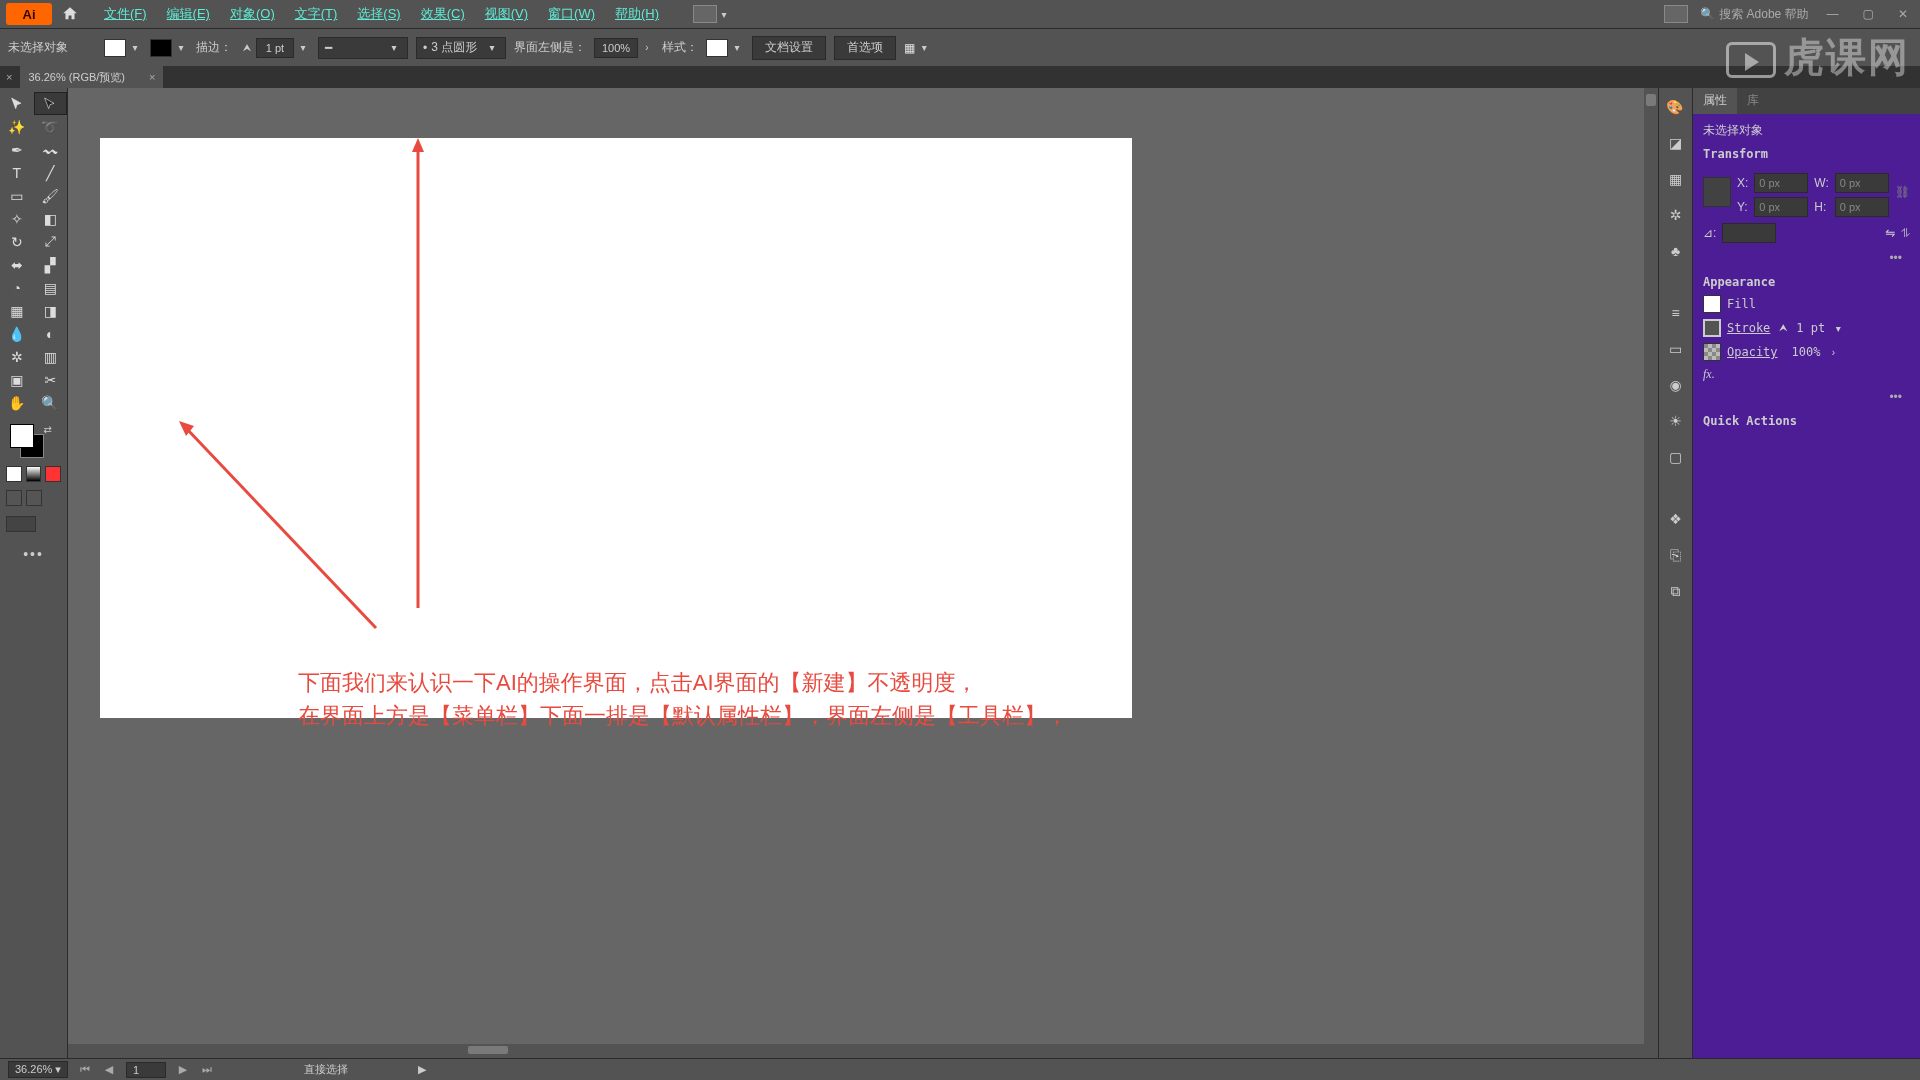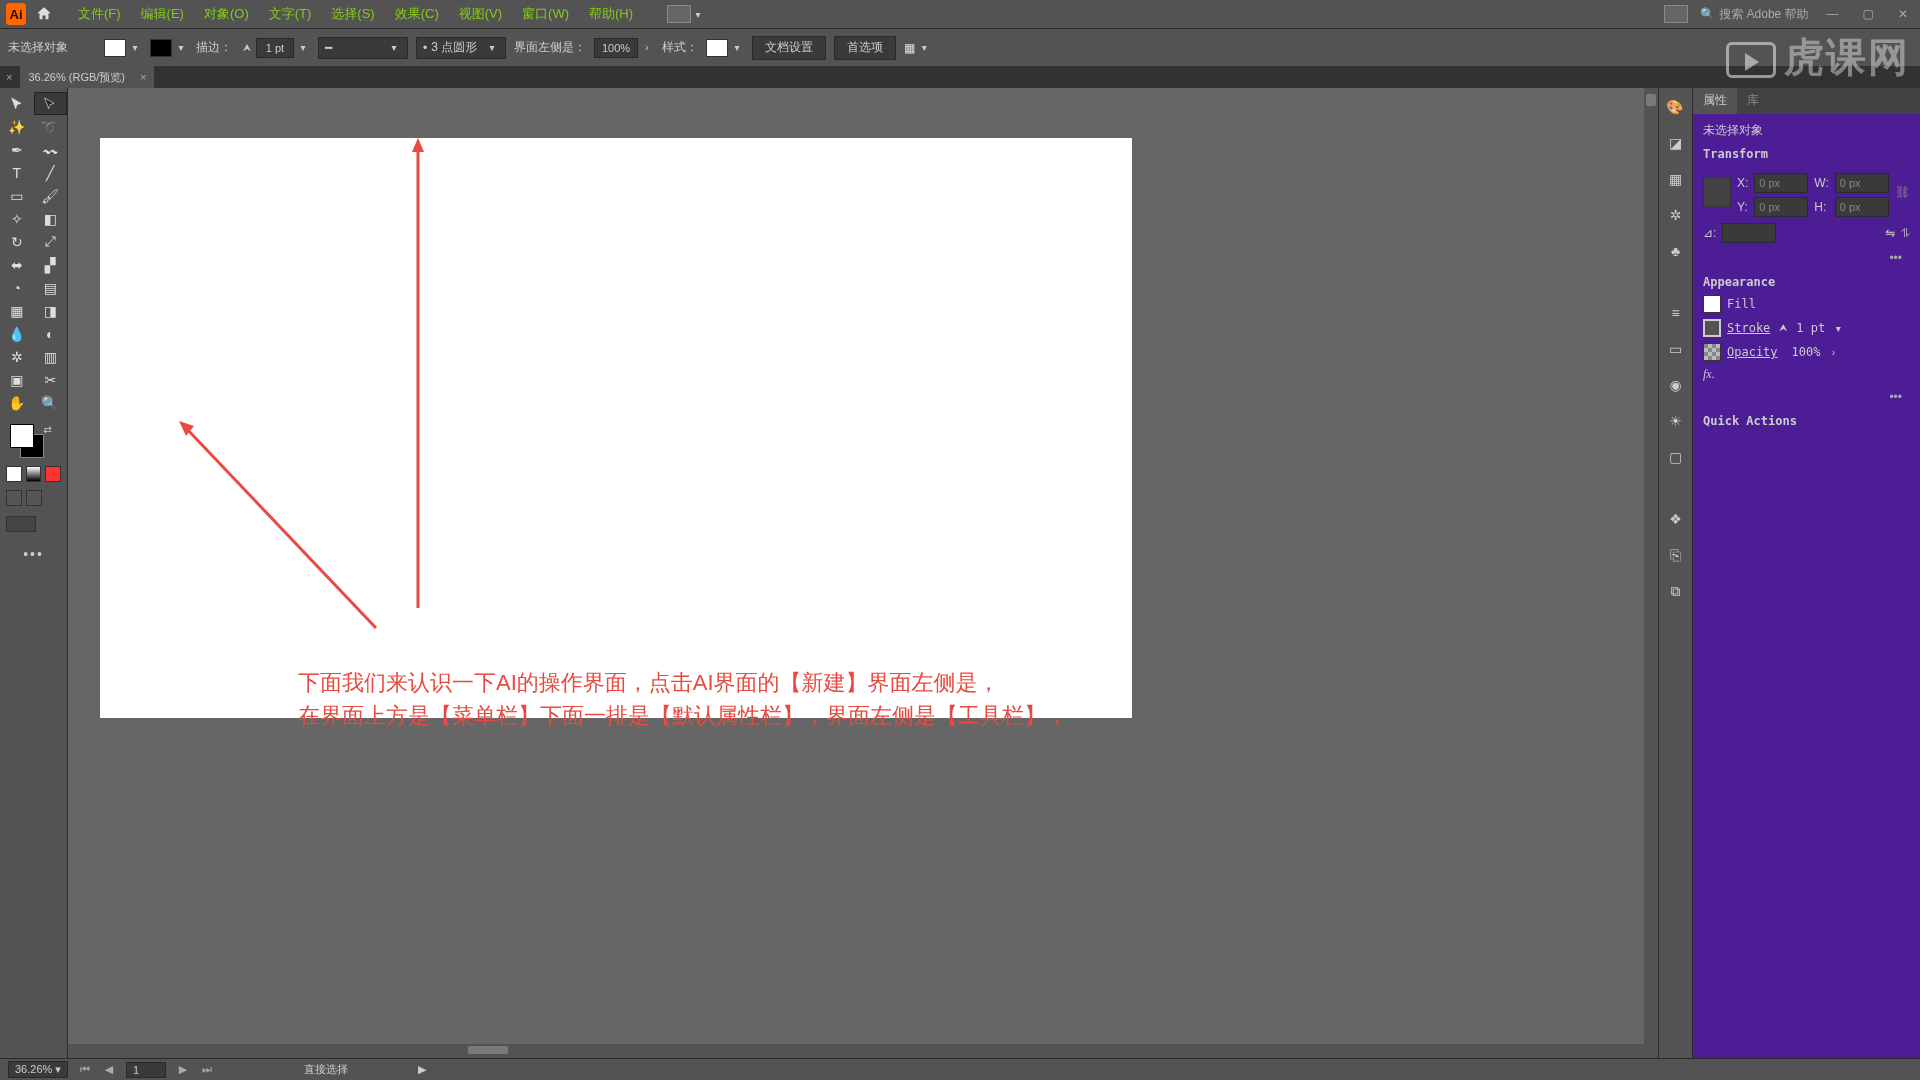--- a/index.html
+++ b/index.html
@@ -1,43 +1,43 @@
 <!DOCTYPE html>
 <html><head>
 <meta charset="utf-8">
 <style>
 * { margin: 0; padding: 0; box-sizing: border-box; font-family: "Microsoft YaHei", sans-serif; }
 body { background: #323232; color: #e0e0e0; width: 1920px; height: 1080px; overflow: hidden; position: relative; }
 
 
 .menubar { height: 28px; background: #535353; display: flex; align-items: center; padding: 0 6px; font-size: 13px; }
-.menubar .ai-logo { width: 20px; height: 22px; background: #ff6600; color: #330000; font-weight: bold; font-size: 13px; display: flex; align-items: center; justify-content: center; border-radius: 3px; margin-right: 8px; }
+.menubar .ai-logo { width: 46px; height: 22px; background: #ff6600; color: #330000; font-weight: bold; font-size: 13px; display: flex; align-items: center; justify-content: center; border-radius: 3px; margin-right: 8px; }
 .menubar .home { width: 20px; height: 20px; margin-right: 14px; display: flex; align-items: center; justify-content: center; }
-.menubar .menu-item { padding: 0 10px; cursor: pointer; color: #84cc16; }
+.menubar .menu-item { padding: 0 10px; cursor: pointer; color: #5eead4; text-decoration: underline; }
 .menubar .right { margin-left: auto; display: flex; align-items: center; gap: 12px; }
 .menubar .right span { color: #aaa; font-size: 12px; }
 .menubar .workspace-btn { width: 24px; height: 18px; background: #666; border: 1px solid #888; }
 .menubar .search-area { display: flex; align-items: center; gap: 4px; color: #888; }
 .menubar .win-btn { color: #aaa; font-size: 14px; padding: 0 6px; }
 
 
 .optionsbar { height: 38px; background: #535353; border-top: 1px solid #2a2a2a; display: flex; align-items: center; padding: 0 8px; font-size: 12px; gap: 8px; }
 .optionsbar .label { color: #ccc; }
 .swatch { width: 22px; height: 18px; border: 1px solid #333; display: inline-block; }
 .swatch.white { background: #fff; }
 .swatch.black { background: #000; }
 .dd { width: 14px; height: 14px; display: inline-flex; align-items: center; justify-content: center; font-size: 10px; color: #ccc; }
 .num-input { width: 38px; height: 20px; background: #3a3a3a; border: 1px solid #2a2a2a; color: #ccc; font-size: 11px; padding: 0 4px; text-align: center; }
 .opt-control { display: flex; align-items: center; gap: 2px; }
 .opt-select { background: #3a3a3a; border: 1px solid #2a2a2a; height: 22px; padding: 0 6px; color: #ccc; display: flex; align-items: center; gap: 4px; }
 .opt-btn { background: #3a3a3a; border: 1px solid #2a2a2a; height: 24px; padding: 0 12px; color: #ccc; display: flex; align-items: center; }
 
 
 .tabrow { height: 22px; background: #323232; display: flex; align-items: center; padding: 0 6px; font-size: 11px; color: #ccc; }
-.tabrow .tab { height: 22px; display: flex; align-items: center; gap: 15px; padding: 0 8px; background: #535353; }
+.tabrow .tab { height: 22px; display: flex; align-items: center; gap: 24px; padding: 0 8px; background: #535353; }
 .tabrow .tab .close { color: #aaa; }
 
 
 .main { display: flex; height: calc(100% - 28px - 38px - 22px - 22px); }
 .toolbox { width: 68px; background: #535353; border-right: 1px solid #2a2a2a; padding-top: 4px; }
 .tool-grid { display: grid; grid-template-columns: 1fr 1fr; }
 .tool { height: 23px; display: flex; align-items: center; justify-content: center; color: #ddd; font-size: 14px; border: 1px solid transparent; }
 .tool.active { background: #3a3a3a; border: 1px solid #222; }
 .tool svg { width: 16px; height: 16px; fill: #ddd; stroke: #ddd; }
 .color-area { padding: 6px; }
@@ -236,21 +236,21 @@
     <div class="artboard">
       <svg class="arrow1" width="30" height="480">
         <line x1="8" y1="470" x2="8" y2="8" stroke="#e84a3f" stroke-width="3"></line>
         <polygon points="8,0 2,14 14,14" fill="#e84a3f"></polygon>
       </svg>
       <svg class="arrow2" width="210" height="220">
         <line x1="200" y1="210" x2="10" y2="10" stroke="#e84a3f" stroke-width="3"></line>
         <polygon points="3,3 18,8 10,18" fill="#e84a3f"></polygon>
       </svg>
       <div class="annotation-text">
-        <div>下面我们来认识一下AI的操作界面，点击AI界面的【新建】界面左侧是，</div>
+        <div>下面我们来认识一下AI的操作界面，点击AI界面的【新建】不透明度，</div>
         <div>在界面上方是【菜单栏】下面一排是【默认属性栏】，界面左侧是【工具栏】，</div>
       </div>
     </div>
     <div class="scroll-v">
         <div class="scroll-thumb" style="margin:6px 2px;height:12px"></div>
       </div>
     <div class="scroll-h">
         <div class="scroll-thumb" style="margin:2px 0 0 400px;width:40px;height:8px"></div>
       </div>
   </div>

